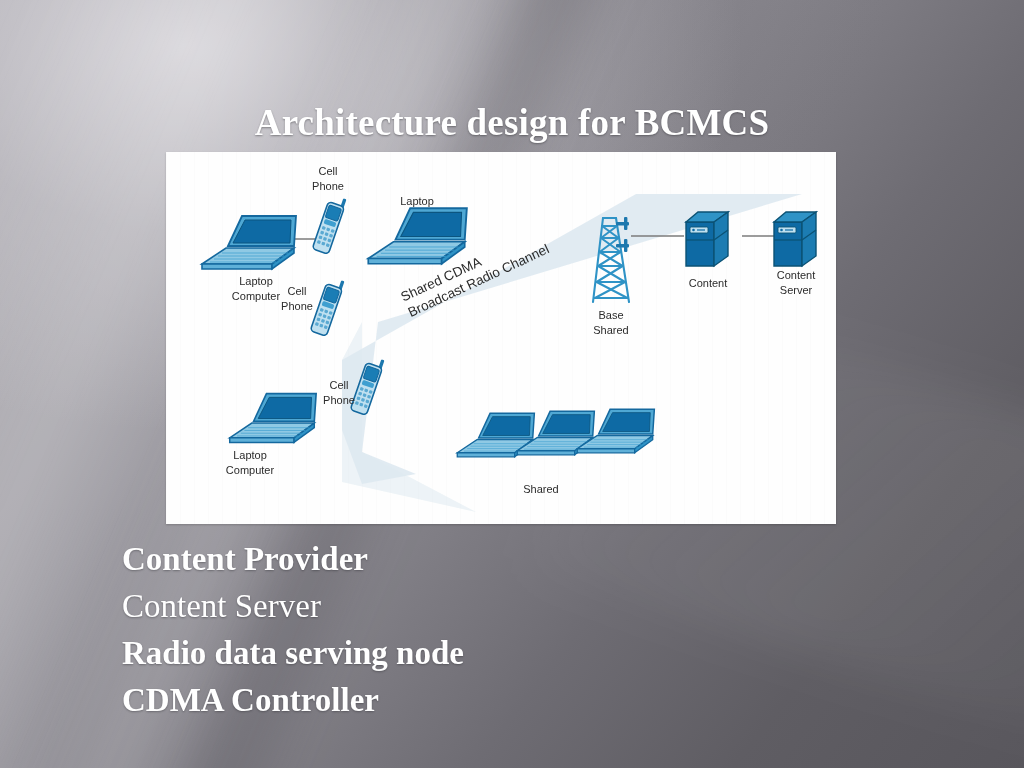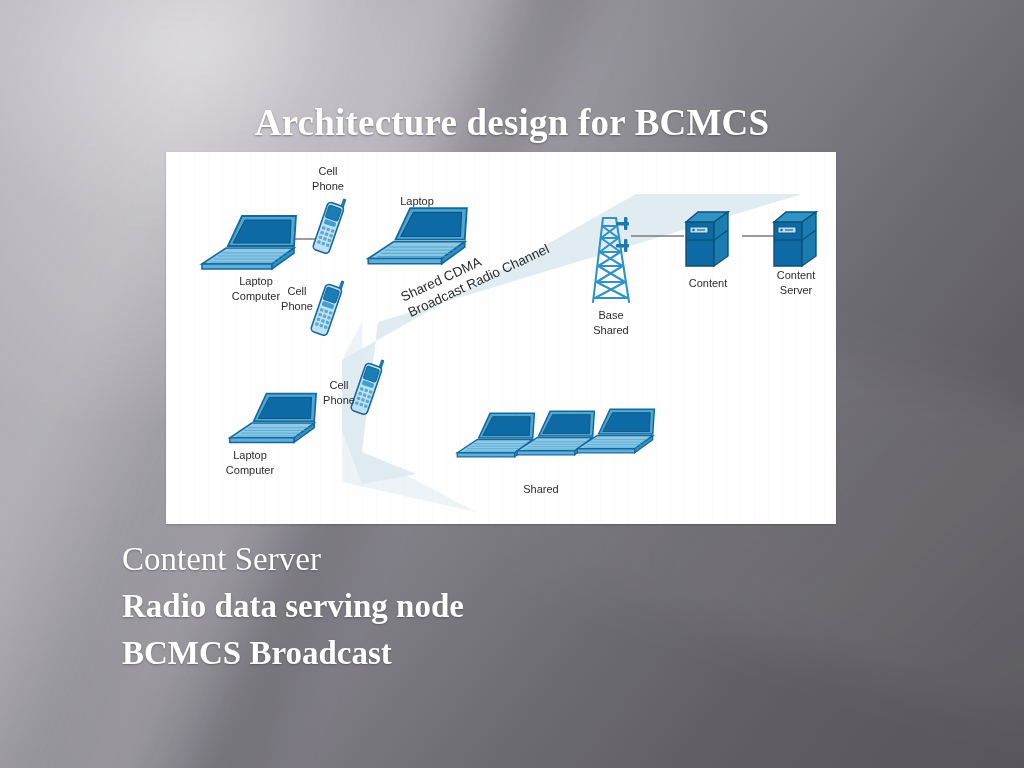--- a/index.html
+++ b/index.html
@@ -249,18 +249,19 @@
 Shared</div>
     <div class="dlabel" style="left:494px; top:124px; width:96px;">Content</div>
     <div class="dlabel" style="left:582px; top:116px; width:96px;">Content
 Server</div>
 
     <div class="beamlabel" style="left:232px; top:138px;">Shared CDMA
 Broadcast Radio Channel</div>
   </div>
 
   <div class="bullets">
+    <div class="line b">Content Provider</div>
     <div class="line n">Content Server</div>
     <div class="line b">Radio data serving node</div>
-    <div class="line b">BCMCS Broadcast</div>
+    <div class="line b">CDMA Controller</div>
   </div>
 
 </div>
 
 </body></html>

